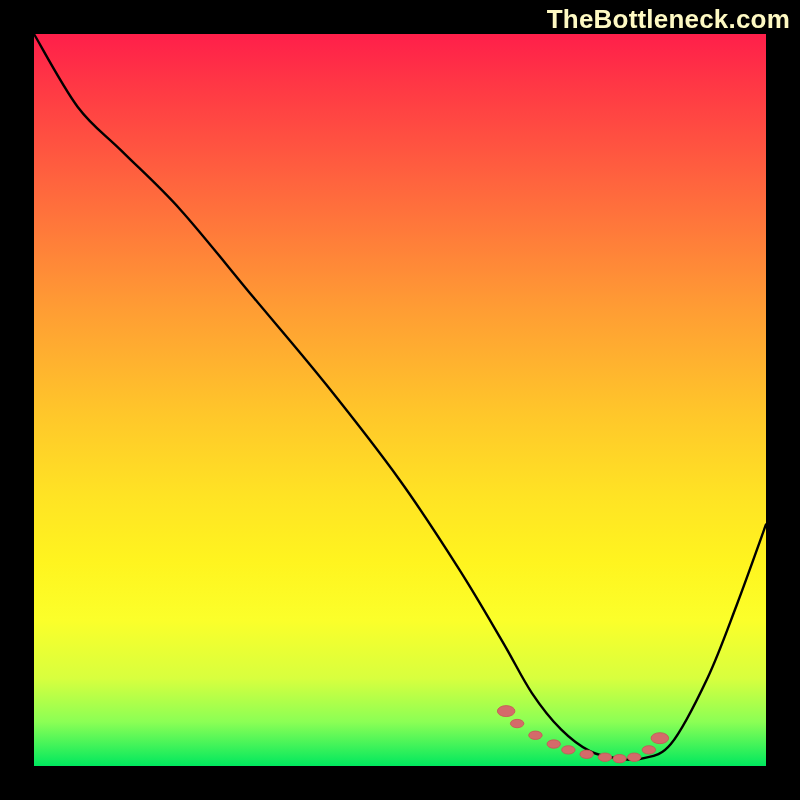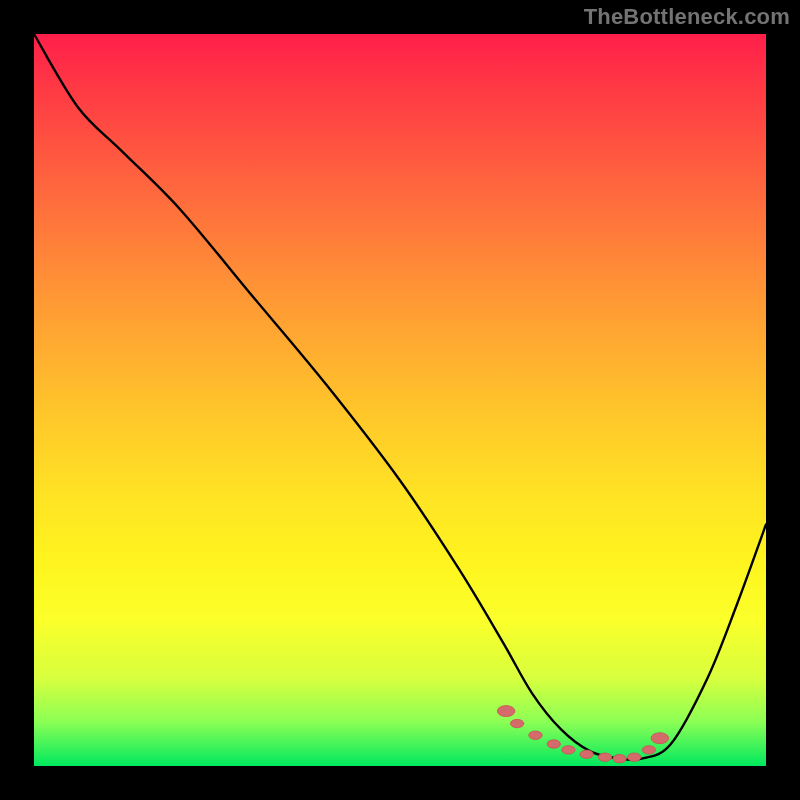--- a/index.html
+++ b/index.html
@@ -14,22 +14,22 @@
   .frame {
     position: relative;
     width: 800px;
     height: 800px;
     background: #000;
   }
   .watermark {
     position: absolute;
     top: 4px;
     right: 10px;
-    color: #737373;
-    font-size: 22px;
+    color: #fef9c3;
+    font-size: 26px;
     font-weight: 600;
     letter-spacing: 0.2px;
     z-index: 10;
   }
   .plot-area {
     position: absolute;
     left: 34px;
     top: 34px;
     width: 732px;
     height: 732px;

